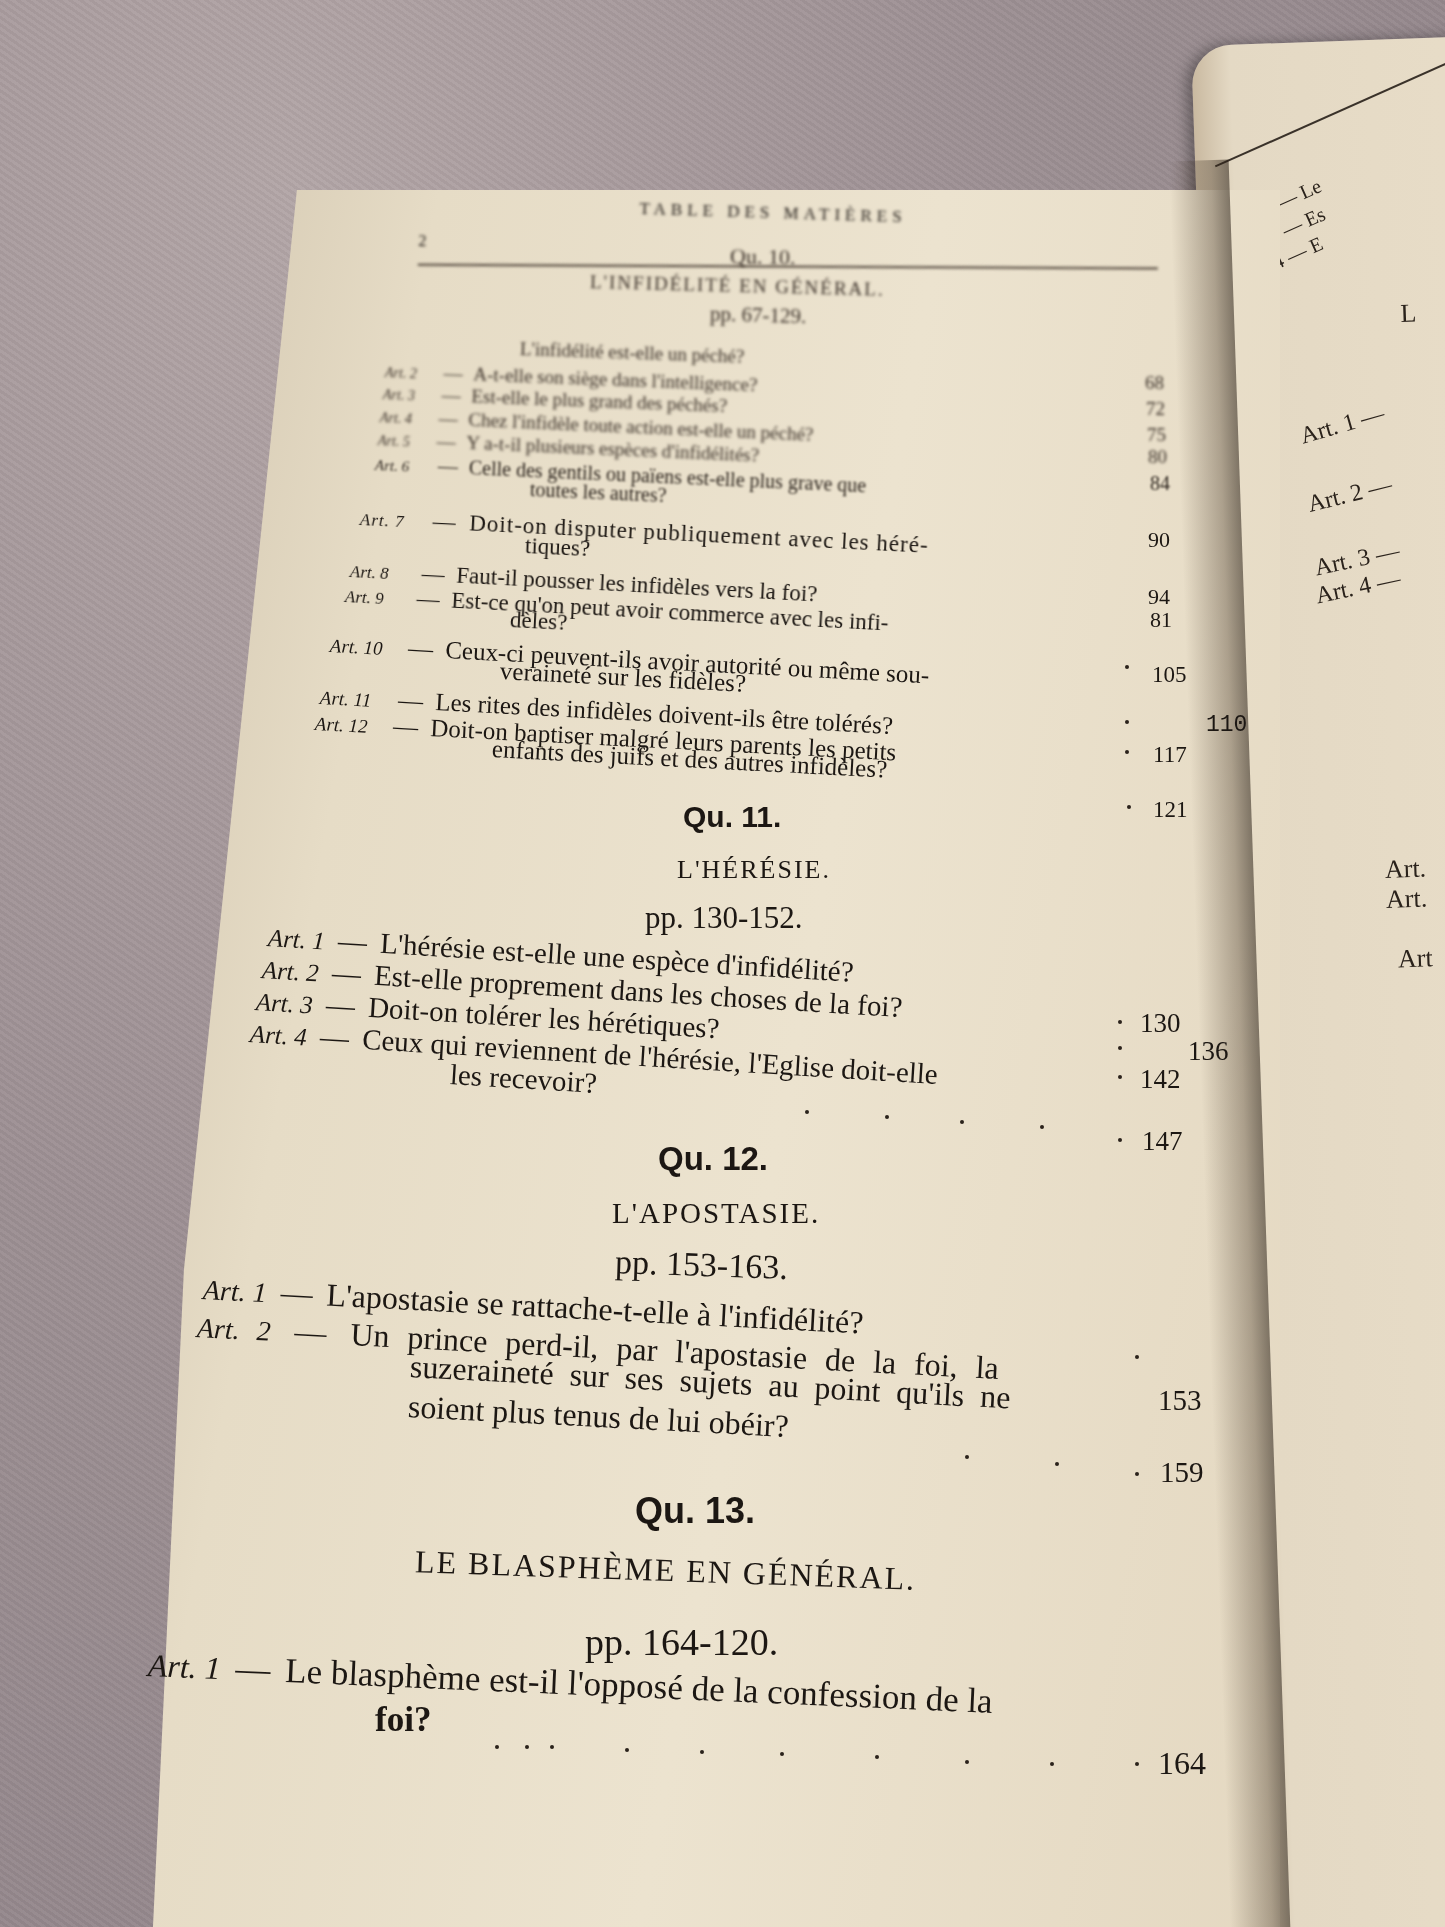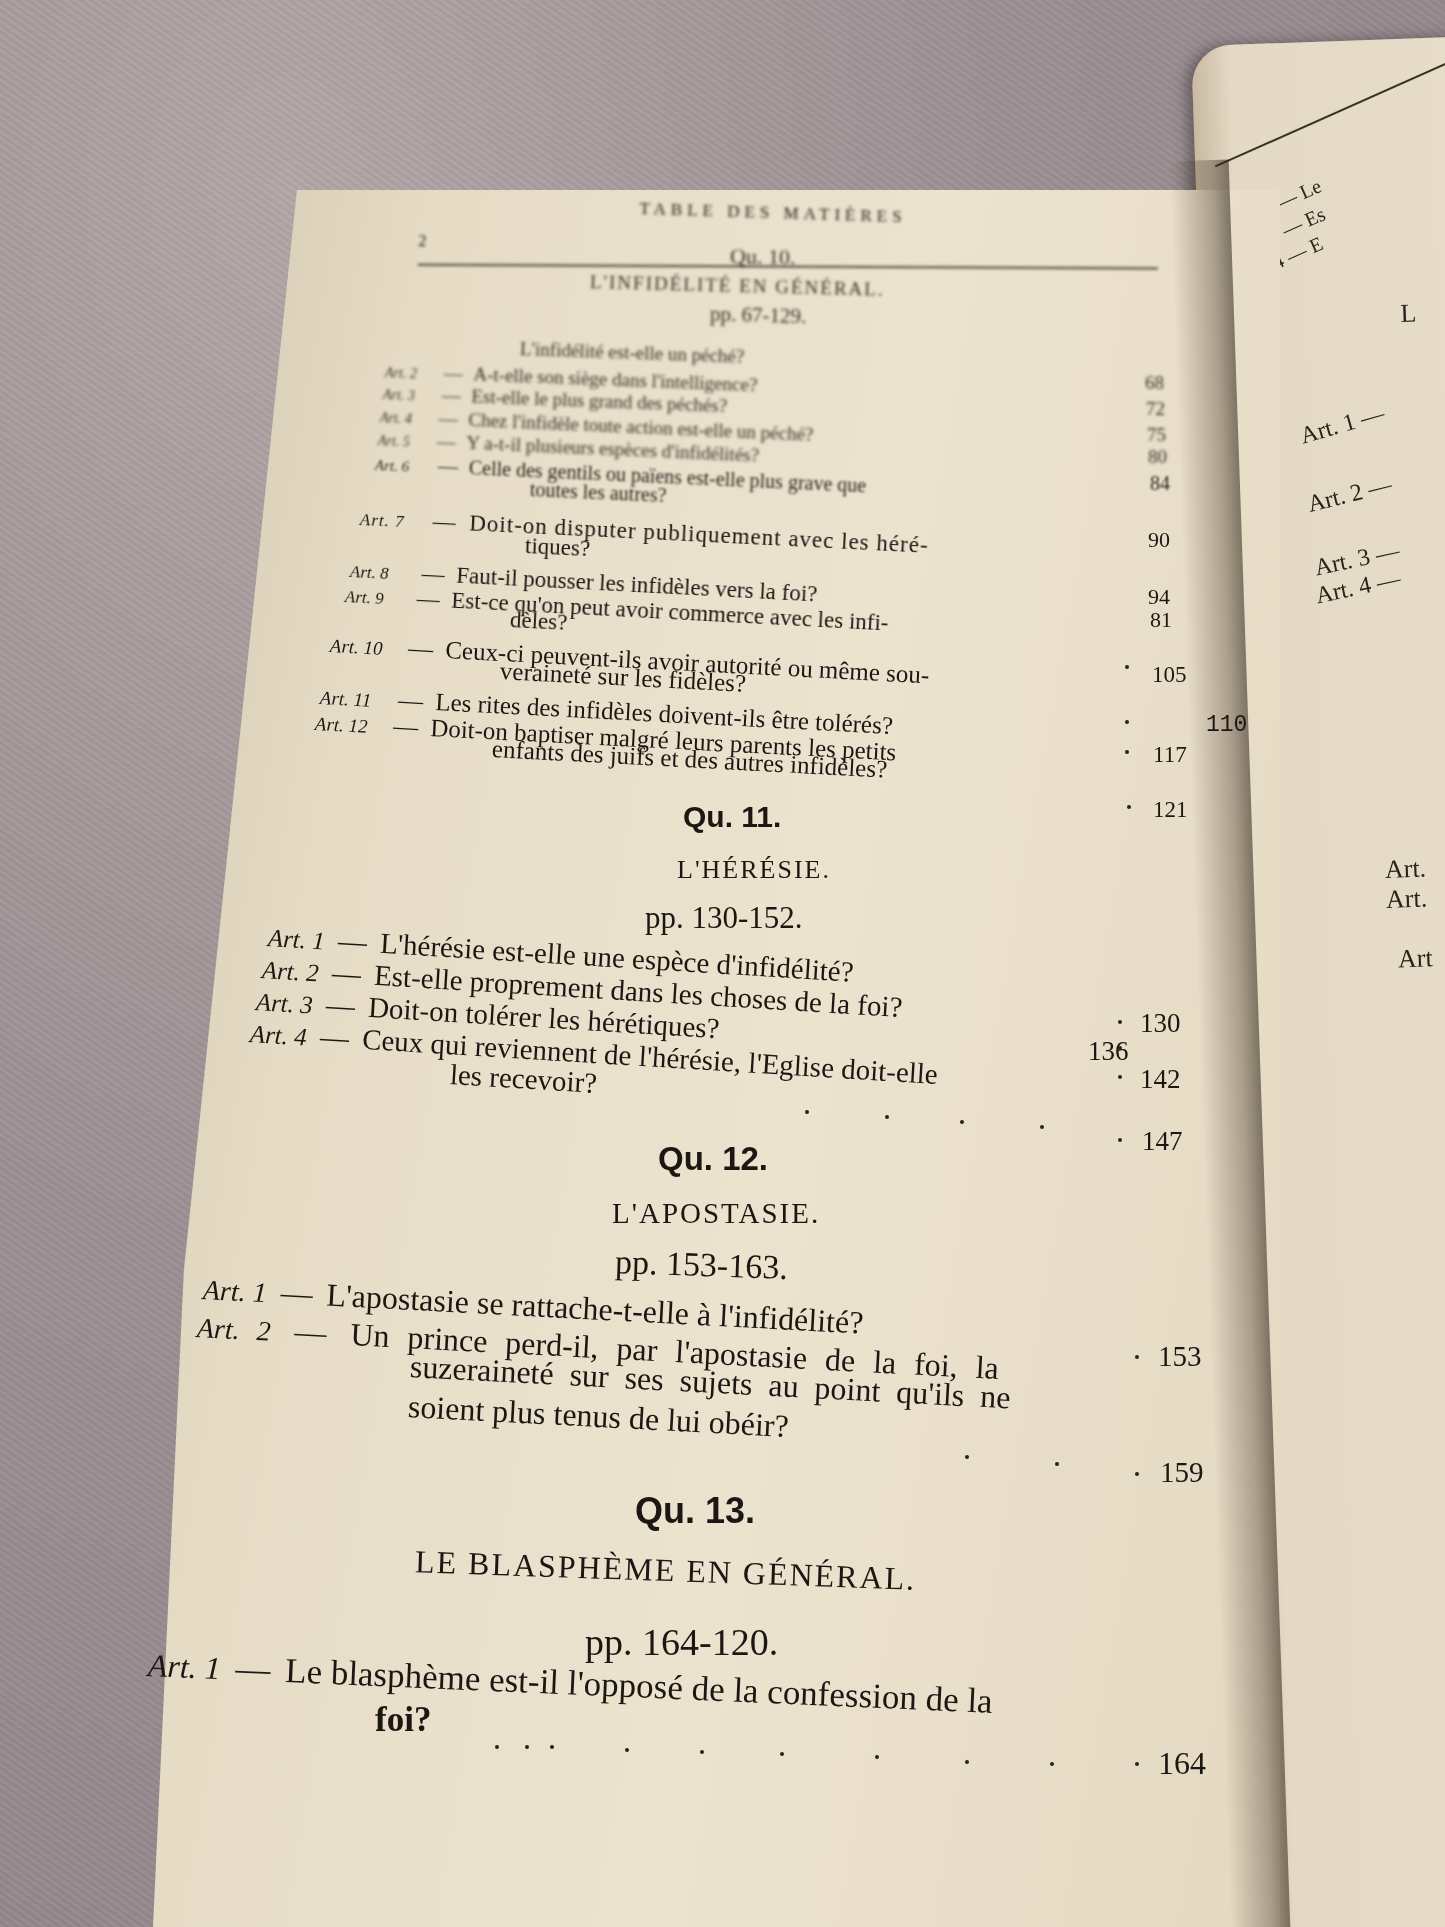--- a/index.html
+++ b/index.html
@@ -228,21 +228,21 @@
   </div>
   <div class="entry" style="left:250px; top:1016px; font-size:29px; transform:rotate(3.5deg); transform-origin:left;">
     <span class="art" style="font-size:25px;">Art. 4</span>
     <span class="dash">—</span>
     <span class="text">Ceux qui reviennent de l'hérésie, l'Eglise doit-elle</span>
   </div>
   <div class="entry" style="left:450px; top:1058px; font-size:29px; transform:rotate(3.5deg); transform-origin:left;">
     <span class="text">les recevoir?</span>
   </div>
   <div class="pn" style="left:1140px; top:1008px; font-size:27px;">130</div>
-  <div class="pn" style="left:1088px; top:1036px; font-size:27px;">136</div>
+  <div class="pn" style="left:1188px; top:1036px; font-size:27px;">136</div>
   <div class="pn" style="left:1140px; top:1064px; font-size:27px;">142</div>
   <div class="pn" style="left:1142px; top:1126px; font-size:27px;">147</div>
 
   <div class="question q-num" style="left:658px; top:1140px; font-size:33px;">Qu. 12.</div>
   <div class="question q-title" style="left:612px; top:1197px; font-size:29px;">L'APOSTASIE.</div>
   <div class="question" style="left:615px; top:1246px; font-size:34px; transform:rotate(2deg);">pp. 153-163.</div>
 
   <div class="entry" style="left:203px; top:1270px; font-size:32px; transform:rotate(3deg); transform-origin:left;">
     <span class="art" style="font-size:28px;">Art. 1</span>
     <span class="dash">—</span>
@@ -252,21 +252,21 @@
     <span class="art" style="font-size:28px;">Art. 2</span>
     <span class="dash">—</span>
     <span class="text">Un prince perd-il, par l'apostasie de la foi, la</span>
   </div>
   <div class="entry" style="left:410px; top:1348px; font-size:32px; transform:rotate(3deg); transform-origin:left; word-spacing:8px;">
     <span class="text">suzeraineté sur ses sujets au point qu'ils ne</span>
   </div>
   <div class="entry" style="left:408px; top:1388px; font-size:32px; transform:rotate(3deg); transform-origin:left;">
     <span class="text">soient plus tenus de lui obéir?</span>
   </div>
-  <div class="pn" style="left:1158px; top:1340px; font-size:29px;">153</div>
+  <div class="pn" style="left:1158px; top:1384px; font-size:29px;">153</div>
   <div class="pn" style="left:1160px; top:1456px; font-size:29px;">159</div>
 
   <div class="question q-num" style="left:635px; top:1490px; font-size:36px;">Qu. 13.</div>
   <div class="question q-title" style="left:415px; top:1552px; font-size:32px; transform:rotate(2deg);">LE BLASPHÈME EN GÉNÉRAL.</div>
   <div class="question" style="left:585px; top:1620px; font-size:38px;">pp. 164-120.</div>
 
   <div class="entry" style="left:148px; top:1645px; font-size:35px; transform:rotate(2.5deg); transform-origin:left;">
     <span class="art" style="font-size:32px;">Art. 1</span>
     <span class="dash">—</span>
     <span class="text">Le blasphème est-il l'opposé de la confession de la</span>

